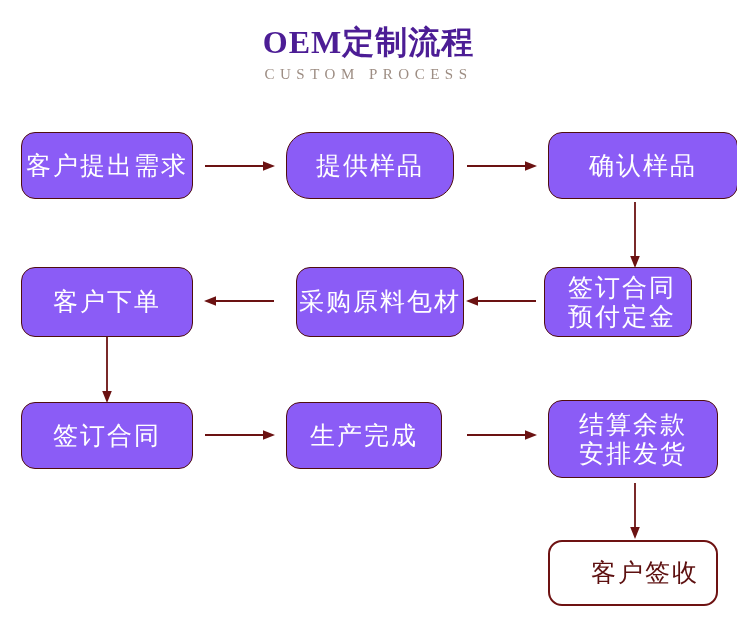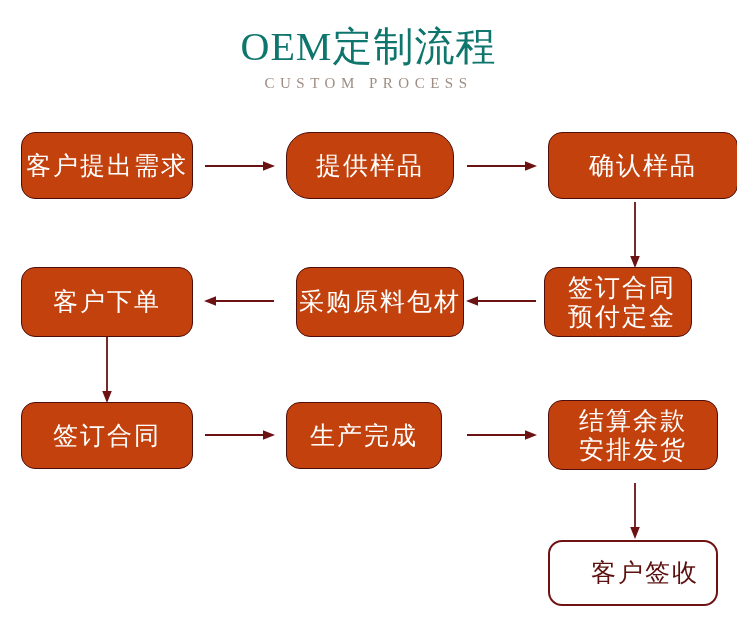--- a/index.html
+++ b/index.html
@@ -22,23 +22,23 @@
   
   .title-block {
     position: absolute;
     left: 0;
     top: 24px;
     width: 737px;
     text-align: center;
   }
   .title-main {
     font-family: "Liberation Serif", "DejaVu Serif", serif;
-    font-size: 40px;
-    font-weight: 400;
-    color: #0f766e;
+    font-size: 32px;
+    font-weight: 700;
+    color: #4c1d95;
     letter-spacing: 1px;
     line-height: 1.15;
     white-space: nowrap;
   }
   .title-sub {
     margin-top: 5px;
     font-family: "Liberation Serif", "DejaVu Serif", serif;
     font-size: 15px;
     font-weight: 400;
     color: #9d8d83;
@@ -57,21 +57,21 @@
     border-radius: 14px;
   }
   .node .node-text {
     font-family: "Liberation Serif", "DejaVu Serif", serif;
     font-size: 25px;
     letter-spacing: 2px;
     line-height: 1.18;
     white-space: pre-line;
   }
   .node.filled {
-    background: #c2410c;
+    background: #8b5cf6;
     border: 1px solid #4f0e0e;
   }
   .node.filled .node-text {
     color: #ffffff;
   }
   .node.outlined {
     background: #ffffff;
     border: 2px solid #6e1212;
   }
   .node.outlined .node-text {
@@ -187,21 +187,21 @@
   </div>
 
   <div class="node filled" style="left:21px; top:402px; width:172px; height:67px;">
     <span class="node-text">签订合同</span>
   </div>
 
   <div class="node filled" style="left:286px; top:402px; width:156px; height:67px;">
     <span class="node-text">生产完成</span>
   </div>
 
-  <div class="node filled" style="left:548px; top:400px; width:170px; height:70px;">
+  <div class="node filled" style="left:548px; top:400px; width:170px; height:78px;">
     <span class="node-text">结算余款
 安排发货</span>
   </div>
 
   <div class="node outlined" style="left:548px; top:540px; width:170px; height:66px;">
     <span class="node-text">客户签收</span>
   </div>
 
 </div>
 

